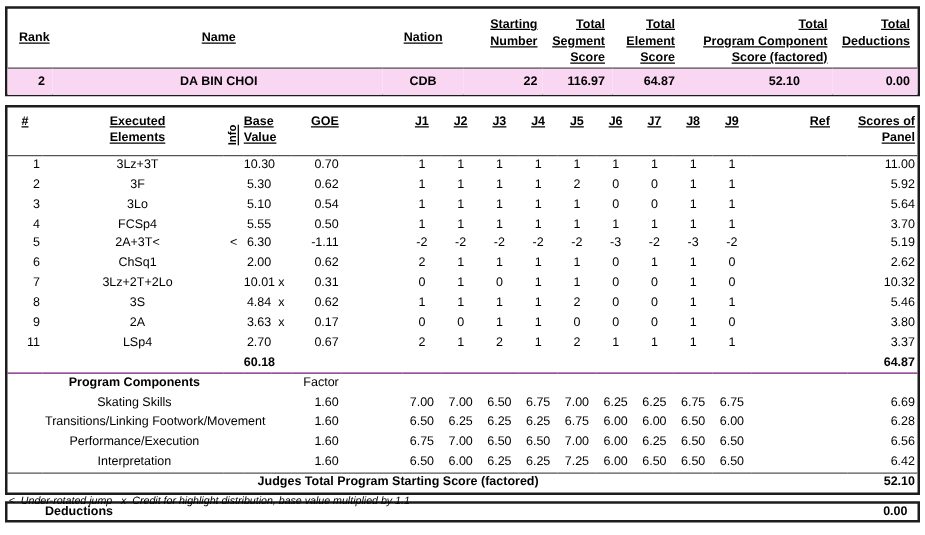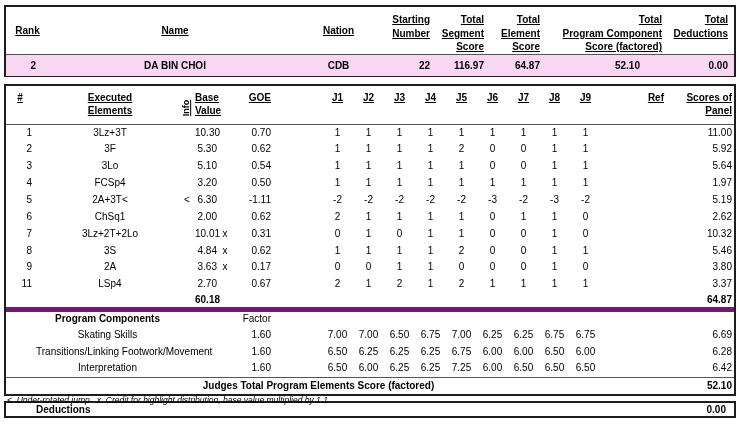--- a/index.html
+++ b/index.html
@@ -20,21 +20,21 @@
   .summary thead th.va-mid { vertical-align:middle; padding-top:0; }
   .summary tbody tr { height:22px; }
   .summary tbody td { border-top:1px solid #555; vertical-align:middle; }
   
   .elements thead th { height:38px; vertical-align:top; padding-top:5px; line-height:1.3; border-bottom:1px solid #555; }
   .elements tbody tr { height:13px; }
   .elements td { vertical-align:middle; line-height:1; white-space:nowrap; }
   .elements .hdr2 { line-height:1.3; }
   tr.row-totals { height:14px; }
   tr.row-section { height:16px; }
-  tr.row-section td { border-top:5px solid #701a75; }
+  tr.row-section td { border-top:1px solid #701a75; }
   tr.row-jtotal { height:15px; }
   tr.row-jtotal td { border-top:1px solid #555; }
   .info-th { position:relative; }
   .rot { position:absolute; left:50%; top:58%; transform:translate(-50%,-50%) rotate(-90deg); font-weight:bold; font-size:9px; text-decoration:underline; }
   .footnote { position:absolute; top:395px; left:7px; font-size:8.5px; white-space:pre;font-style:italic; }
   .ded-label { padding-left:30px; font-weight:bold; }
   .ded-value { padding-right:8px; font-weight:bold; }
   .ovf { overflow:visible; white-space:nowrap; }
 </style>
 </head>
@@ -213,35 +213,35 @@
             <td class="ac">0</td>
             <td class="ac">1</td>
             <td class="ac">1</td>
             <td></td>
             <td class="ar pr2">5.64</td>
           </tr>
           <tr>
             <td class="ar pr2">4</td>
             <td class="al pl7">FCSp4</td>
             <td class="ac"></td>
-            <td class="ar">3.20</td>
+            <td class="ar">5.55</td>
             <td class="ac"></td>
             <td class="ar pr2">0.50</td>
             <td></td>
             <td class="ac">1</td>
             <td class="ac">1</td>
             <td class="ac">1</td>
             <td class="ac">1</td>
             <td class="ac">1</td>
             <td class="ac">1</td>
             <td class="ac">1</td>
             <td class="ac">1</td>
             <td class="ac">1</td>
             <td></td>
-            <td class="ar pr2">1.97</td>
+            <td class="ar pr2">3.70</td>
           </tr>
           <tr>
             <td class="ar pr2">5</td>
             <td class="al pl7">2A+3T&lt;</td>
             <td class="ac">&lt;</td>
             <td class="ar">6.30</td>
             <td class="ac"></td>
             <td class="ar pr2">-1.11</td>
             <td></td>
             <td class="ac">-2</td>
@@ -400,40 +400,57 @@
             <td class="ac">6.25</td>
             <td class="ac">6.75</td>
             <td class="ac">6.00</td>
             <td class="ac">6.00</td>
             <td class="ac">6.50</td>
             <td class="ac">6.00</td>
             <td></td>
             <td class="ar pr2">6.28</td>
           </tr>
           <tr>
+            <td class="al pl30 ovf" colspan="2">Performance/Execution</td>
+            <td></td>
+            <td class="ar pr2" colspan="3">1.60</td>
+            <td></td>
+            <td class="ac">6.75</td>
+            <td class="ac">7.00</td>
+            <td class="ac">6.50</td>
+            <td class="ac">6.50</td>
+            <td class="ac">7.00</td>
+            <td class="ac">6.00</td>
+            <td class="ac">6.25</td>
+            <td class="ac">6.50</td>
+            <td class="ac">6.50</td>
+            <td></td>
+            <td class="ar pr2">6.56</td>
+          </tr>
+          <tr>
             <td class="al pl30 ovf" colspan="2">Interpretation</td>
             <td></td>
             <td class="ar pr2" colspan="3">1.60</td>
             <td></td>
             <td class="ac">6.50</td>
             <td class="ac">6.00</td>
             <td class="ac">6.25</td>
             <td class="ac">6.25</td>
             <td class="ac">7.25</td>
             <td class="ac">6.00</td>
             <td class="ac">6.50</td>
             <td class="ac">6.50</td>
             <td class="ac">6.50</td>
             <td></td>
             <td class="ar pr2">6.42</td>
           </tr>
         </tbody>
       <tbody>
         <tr class="row-jtotal">
-          <td colspan="16" class="al pl30 b ovf">Judges Total Program Elements Score (factored)</td>
+          <td colspan="16" class="al pl30 b ovf">Judges Total Program Starting Score (factored)</td>
           <td colspan="2" class="ar b pr2">52.10</td>
         </tr>
       </tbody>
     </table>
   </div>
 
   <div class="box box-deductions">
     <span class="ded-label">Deductions</span>
     <span class="ded-value">0.00</span>
   </div>

